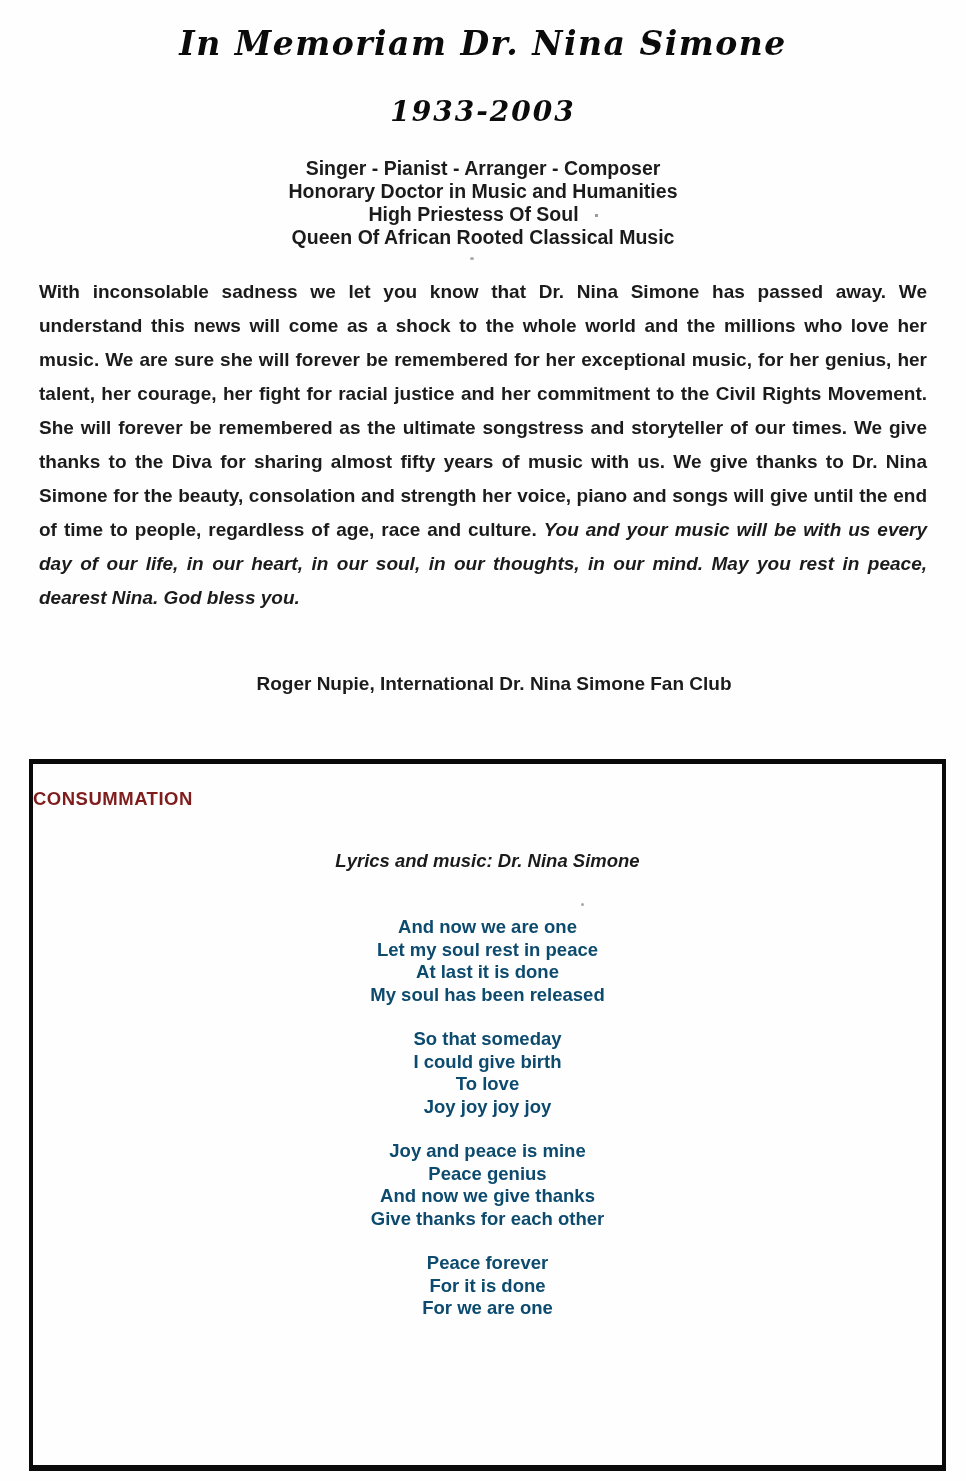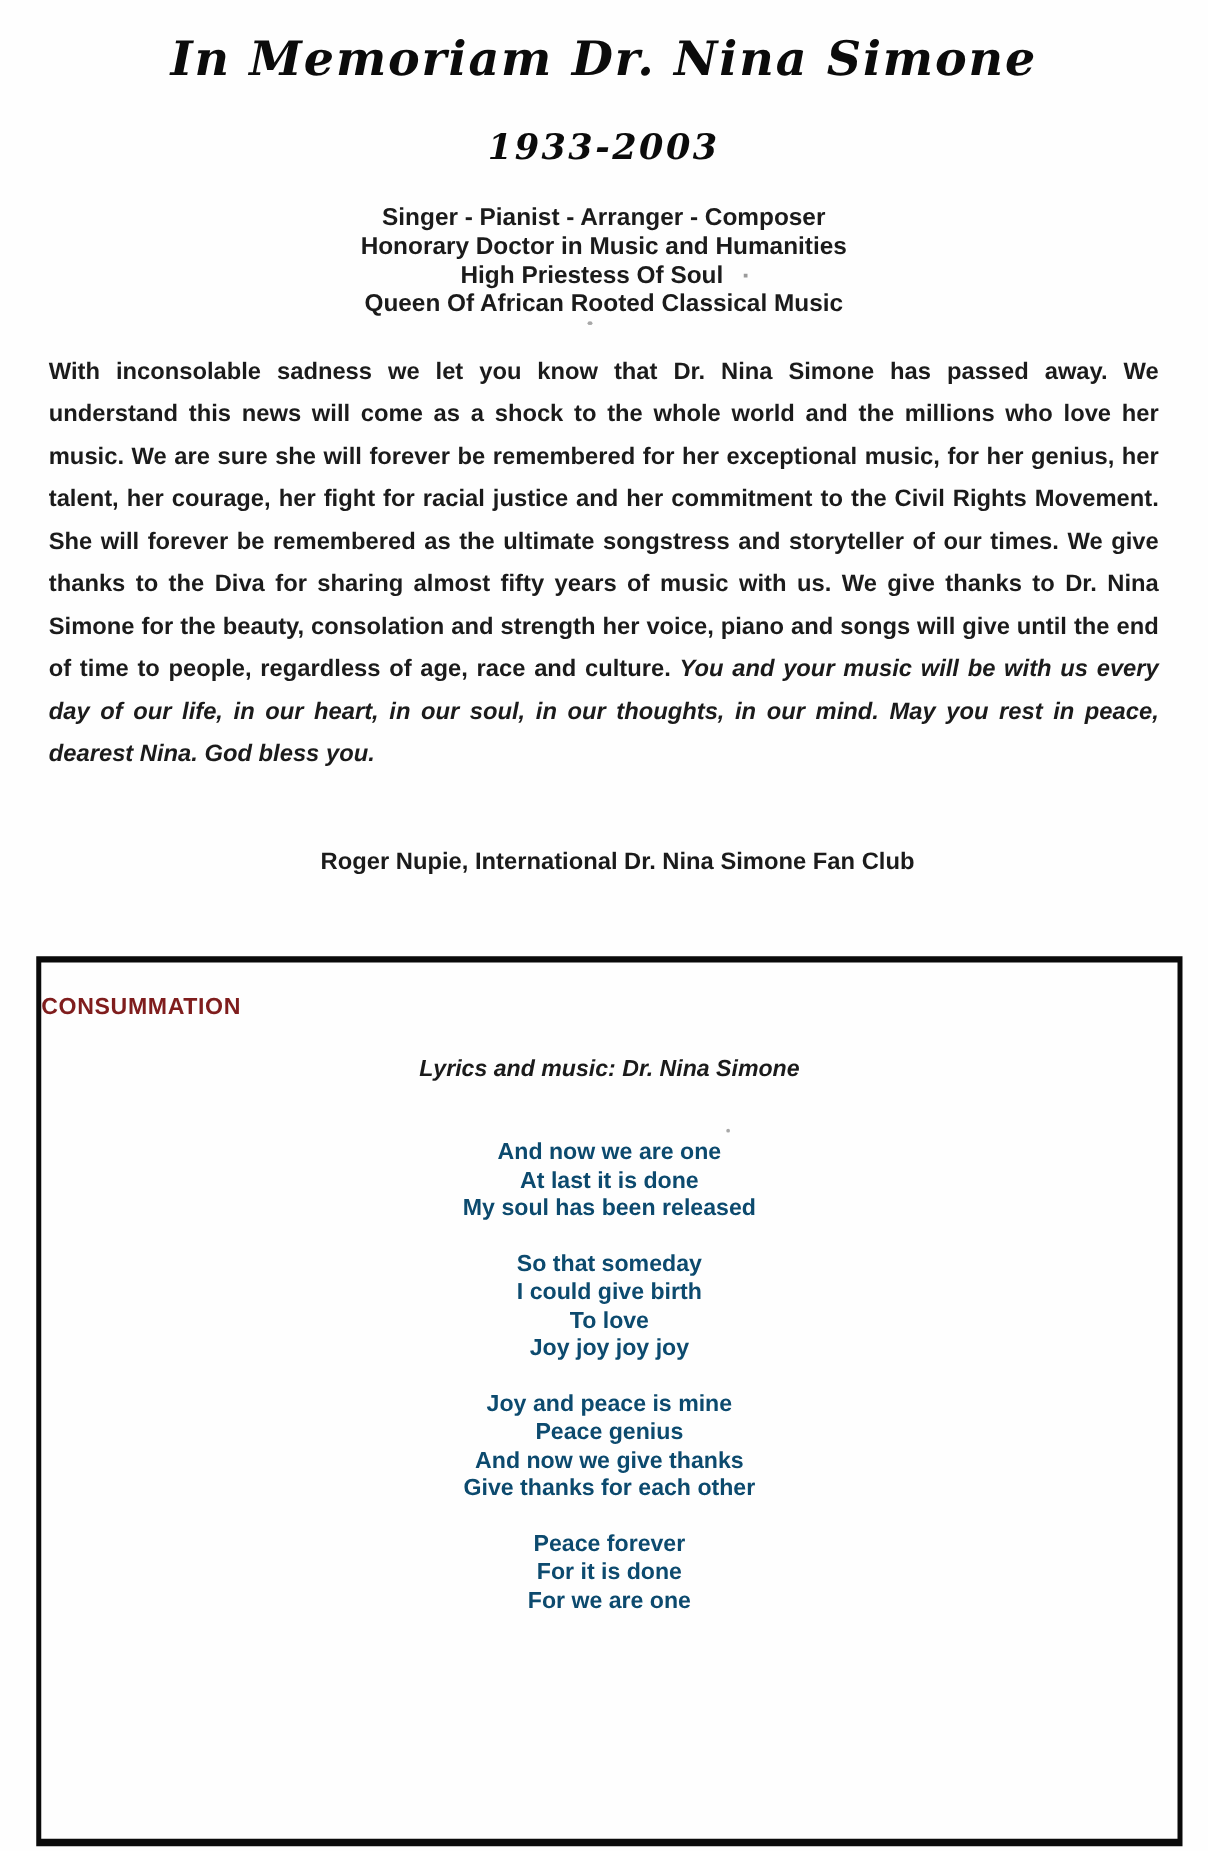--- a/index.html
+++ b/index.html
@@ -19,21 +19,21 @@
     background: #fefefe;
   }
 
   
   .doc-title {
     padding-top: 24px;
     text-align: center;
     font-family: "DejaVu Serif", serif;
     font-style: italic;
     font-weight: bold;
-    font-size: 38px;
+    font-size: 33px;
     letter-spacing: 1.5px;
     color: #0b0b0b;
   }
   .doc-years {
     margin-top: 32px;
     text-align: center;
     font-family: "DejaVu Serif", serif;
     font-style: italic;
     font-weight: bold;
     font-size: 28px;
@@ -97,21 +97,21 @@
   }
   .song-title {
     margin-top: 24px;
     text-align: left;
     font-weight: bold;
     font-size: 18.5px;
     letter-spacing: 0.5px;
     color: #7f1d1d;
   }
   .song-credit {
-    margin-top: 28px;
+    margin-top: 40px;
     text-align: center;
     font-weight: bold;
     font-style: italic;
     font-size: 18.5px;
     color: #1b1b1b;
   }
   .stanzas {
     margin-top: 44px;
   }
   .stanza {
@@ -152,20 +152,21 @@
 
   <div class="signature">Roger Nupie, International Dr. Nina Simone Fan Club</div>
 
   <div class="song-box">
     <div class="song-title">CONSUMMATION</div>
     <div class="song-credit">Lyrics and music: Dr. Nina Simone</div>
 
     <div class="stanzas">
       <div class="stanza">
         <div>And now we are one</div>
+        <div>Let my soul rest in peace</div>
         <div>At last it is done</div>
         <div>My soul has been released</div>
       </div>
       <div class="stanza">
         <div>So that someday</div>
         <div>I could give birth</div>
         <div>To love</div>
         <div>Joy joy joy joy</div>
       </div>
       <div class="stanza">

